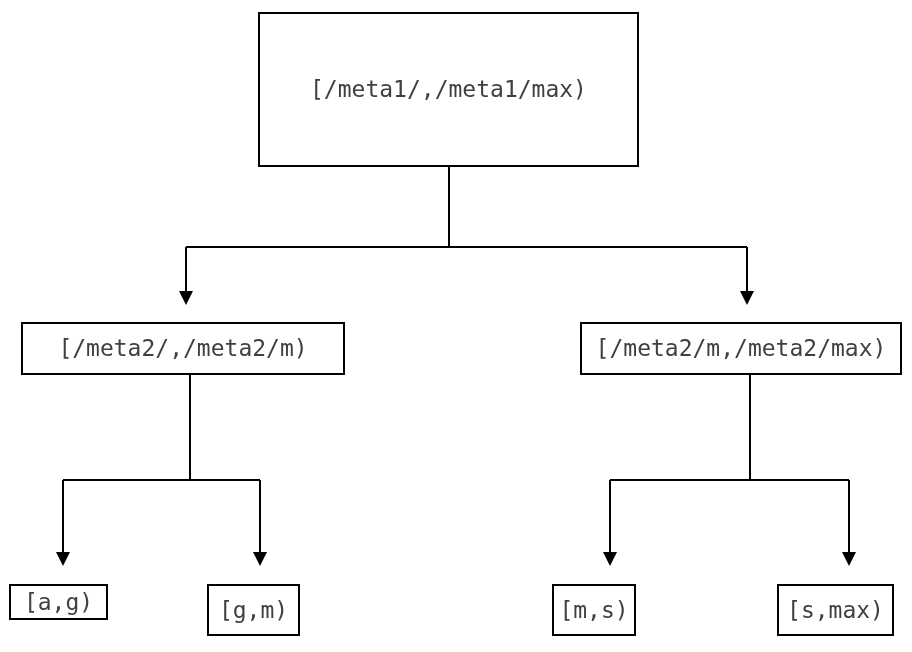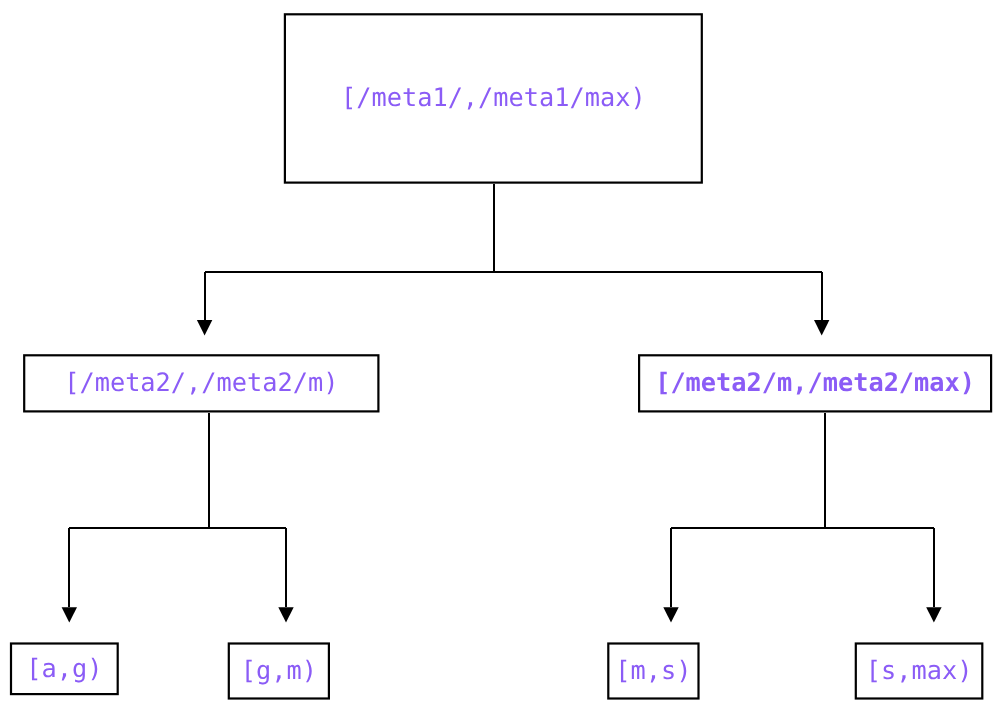--- a/index.html
+++ b/index.html
@@ -33,21 +33,21 @@
     background: #ffffff;
     display: flex;
     align-items: center;
     justify-content: center;
     color: #000000;
     white-space: pre;
   }
   .node-label {
     display: block;
     line-height: 1;
-    color: #8b5cf6;
+    color: #404040;
     white-space: pre;
   }
   .lvl-root .node-label { font-size: 23px; }
   .lvl-mid  .node-label { font-size: 23px; }
   .lvl-leaf .node-label { font-size: 23px; }
 </style>
 </head>
 <body>
 
 <div id="canvas">
@@ -67,19 +67,19 @@
       <line x1="750" y1="375" x2="750" y2="480" stroke="#000000" stroke-width="2" shape-rendering="crispEdges"></line>
       <line x1="610" y1="480" x2="849" y2="480" stroke="#000000" stroke-width="2" shape-rendering="crispEdges"></line>
       <line x1="610" y1="480" x2="610" y2="552" stroke="#000000" stroke-width="2" shape-rendering="crispEdges"></line>
       <polygon points="603,552 617,552 610,566" fill="#000000"></polygon>
       <line x1="849" y1="480" x2="849" y2="552" stroke="#000000" stroke-width="2" shape-rendering="crispEdges"></line>
       <polygon points="842,552 856,552 849,566" fill="#000000"></polygon>
     </svg>
   <div id="node-layer">
       <div class="node lvl-root" style="left: 258px; top: 12px; width: 381px; height: 155px;"><span class="node-label">[/meta1/,/meta1/max)</span></div>
       <div class="node lvl-mid" style="left: 21px; top: 322px; width: 324px; height: 53px;"><span class="node-label">[/meta2/,/meta2/m)</span></div>
-      <div class="node lvl-mid" style="left: 580px; top: 322px; width: 322px; height: 53px; font-weight: bold;"><span class="node-label">[/meta2/m,/meta2/max)</span></div>
-      <div class="node lvl-leaf" style="left: 9px; top: 584px; width: 99px; height: 48px;"><span class="node-label">[a,g)</span></div>
+      <div class="node lvl-mid" style="left: 580px; top: 322px; width: 322px; height: 53px;"><span class="node-label">[/meta2/m,/meta2/max)</span></div>
+      <div class="node lvl-leaf" style="left: 9px; top: 584px; width: 99px; height: 36px;"><span class="node-label">[a,g)</span></div>
       <div class="node lvl-leaf" style="left: 207px; top: 584px; width: 93px; height: 52px;"><span class="node-label">[g,m)</span></div>
       <div class="node lvl-leaf" style="left: 552px; top: 584px; width: 84px; height: 52px;"><span class="node-label">[m,s)</span></div>
       <div class="node lvl-leaf" style="left: 777px; top: 584px; width: 117px; height: 52px;"><span class="node-label">[s,max)</span></div>
     </div>
 </div>
 
 </body></html>

